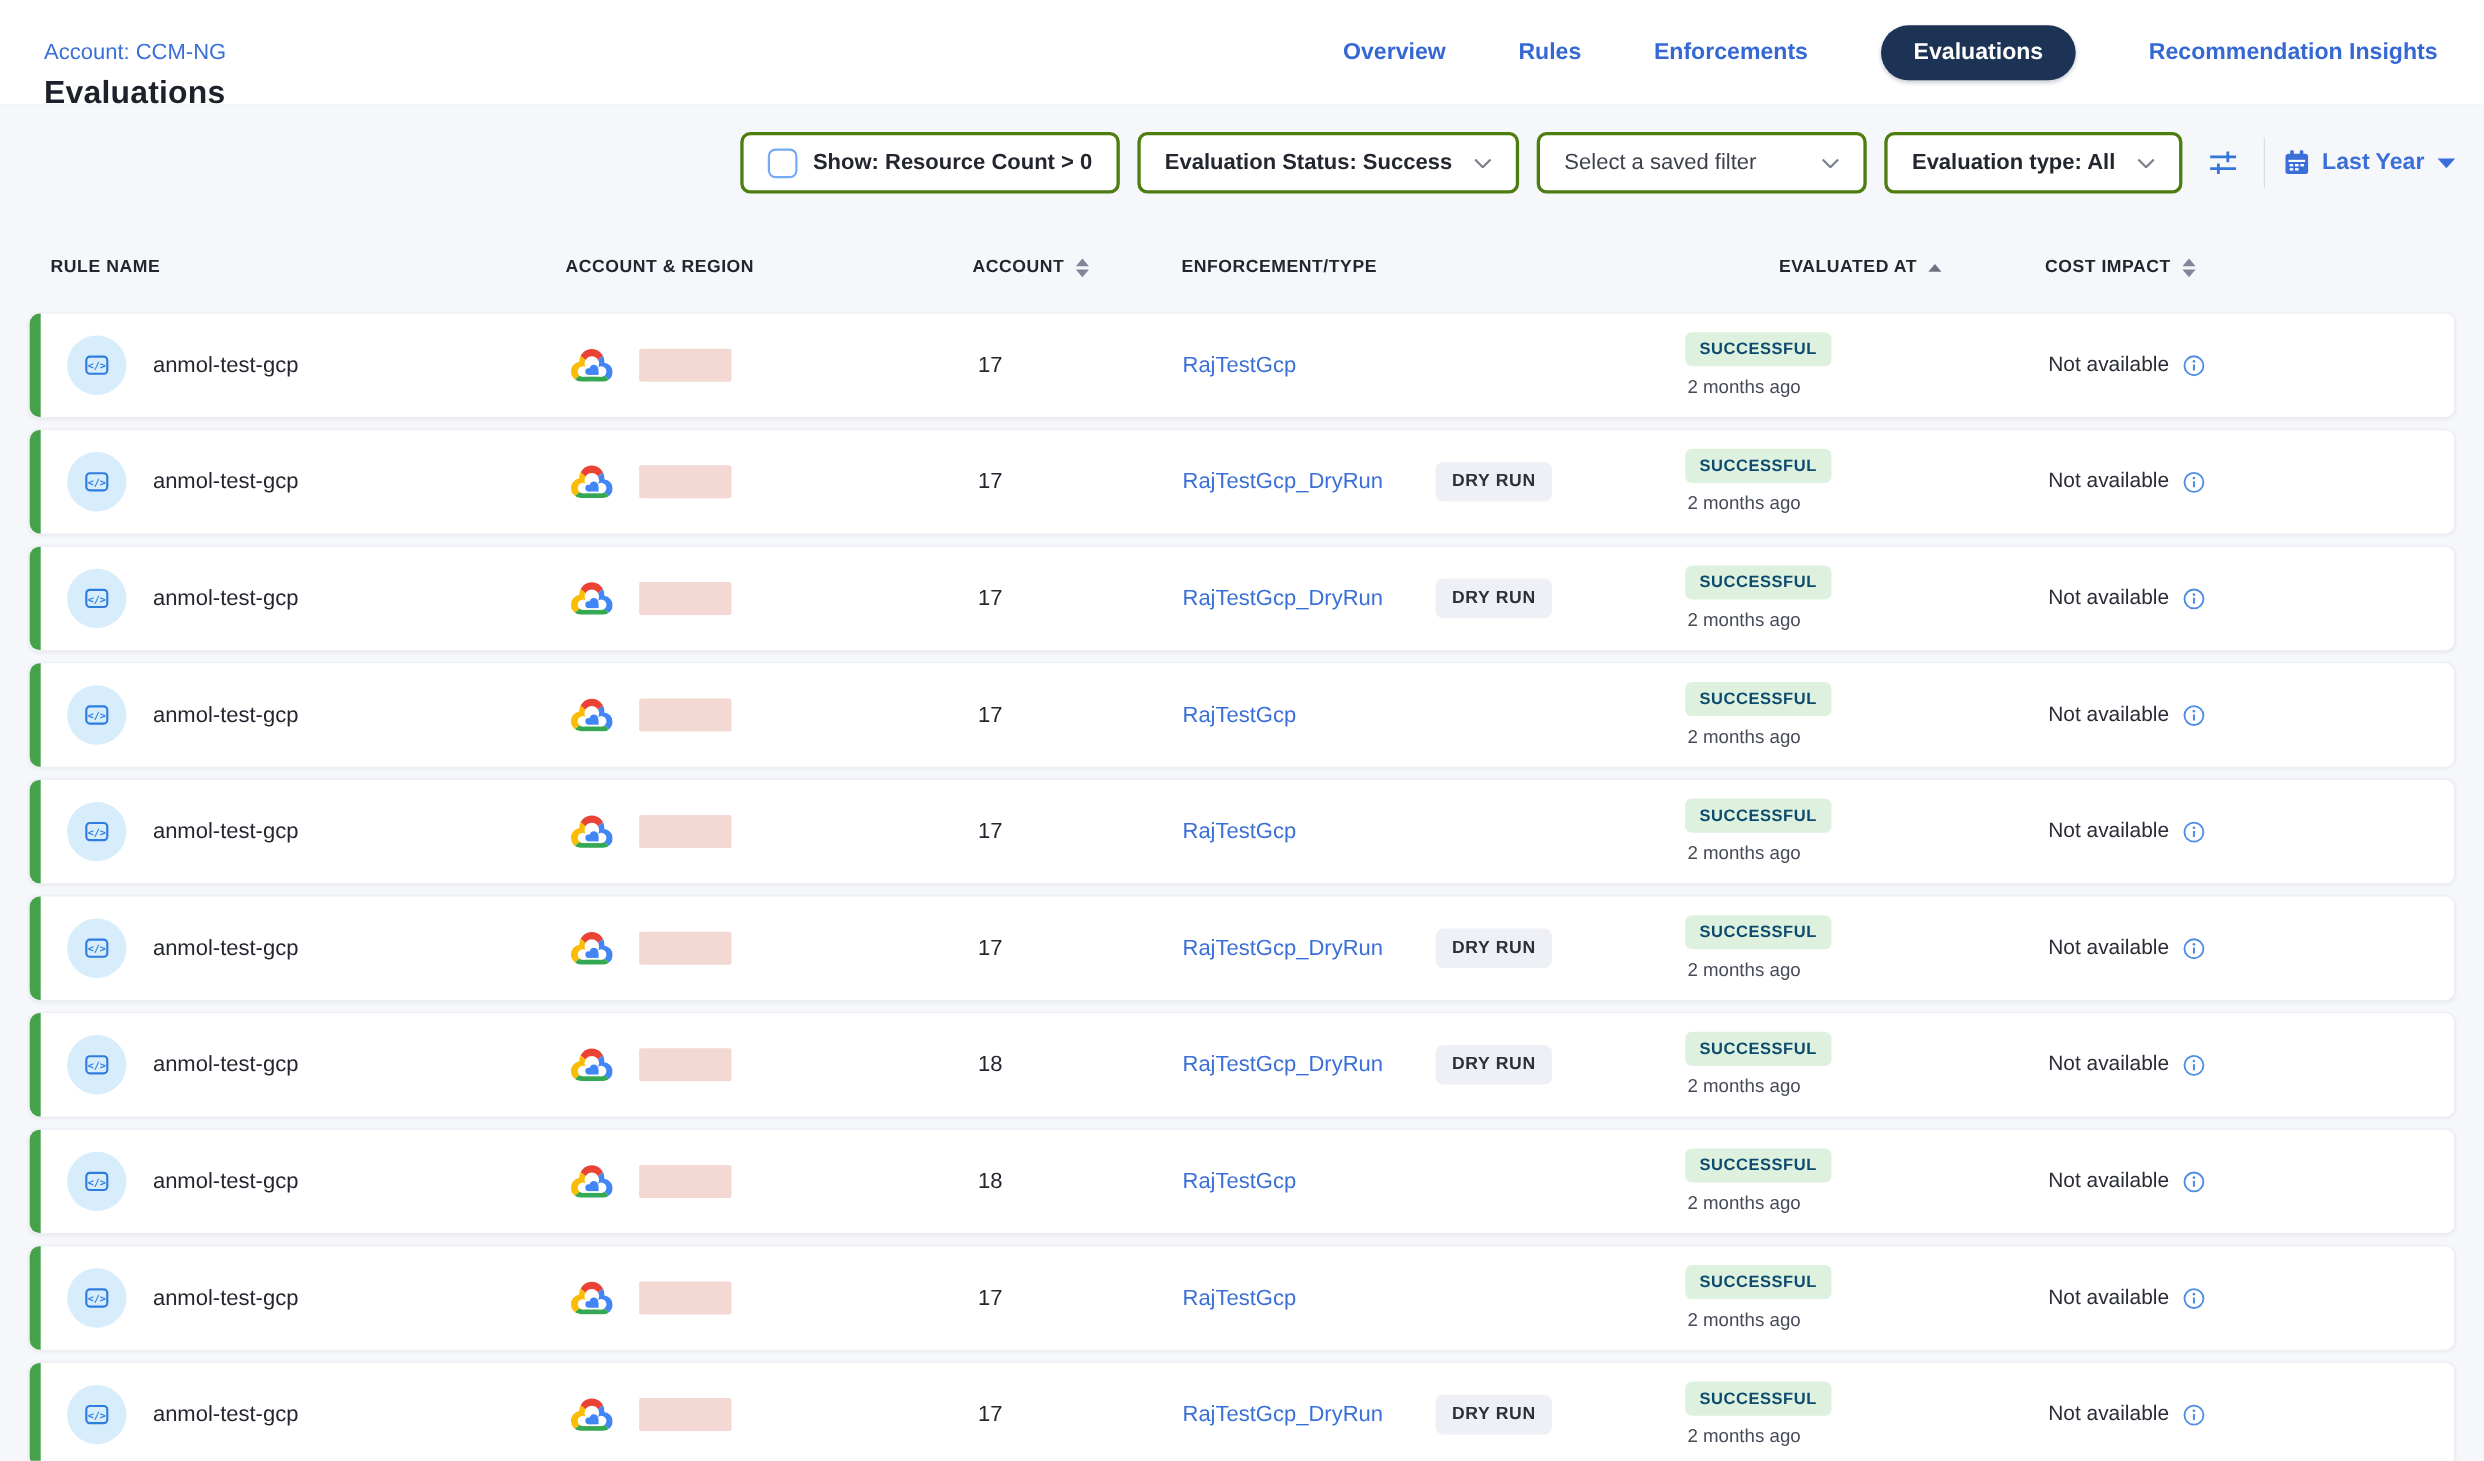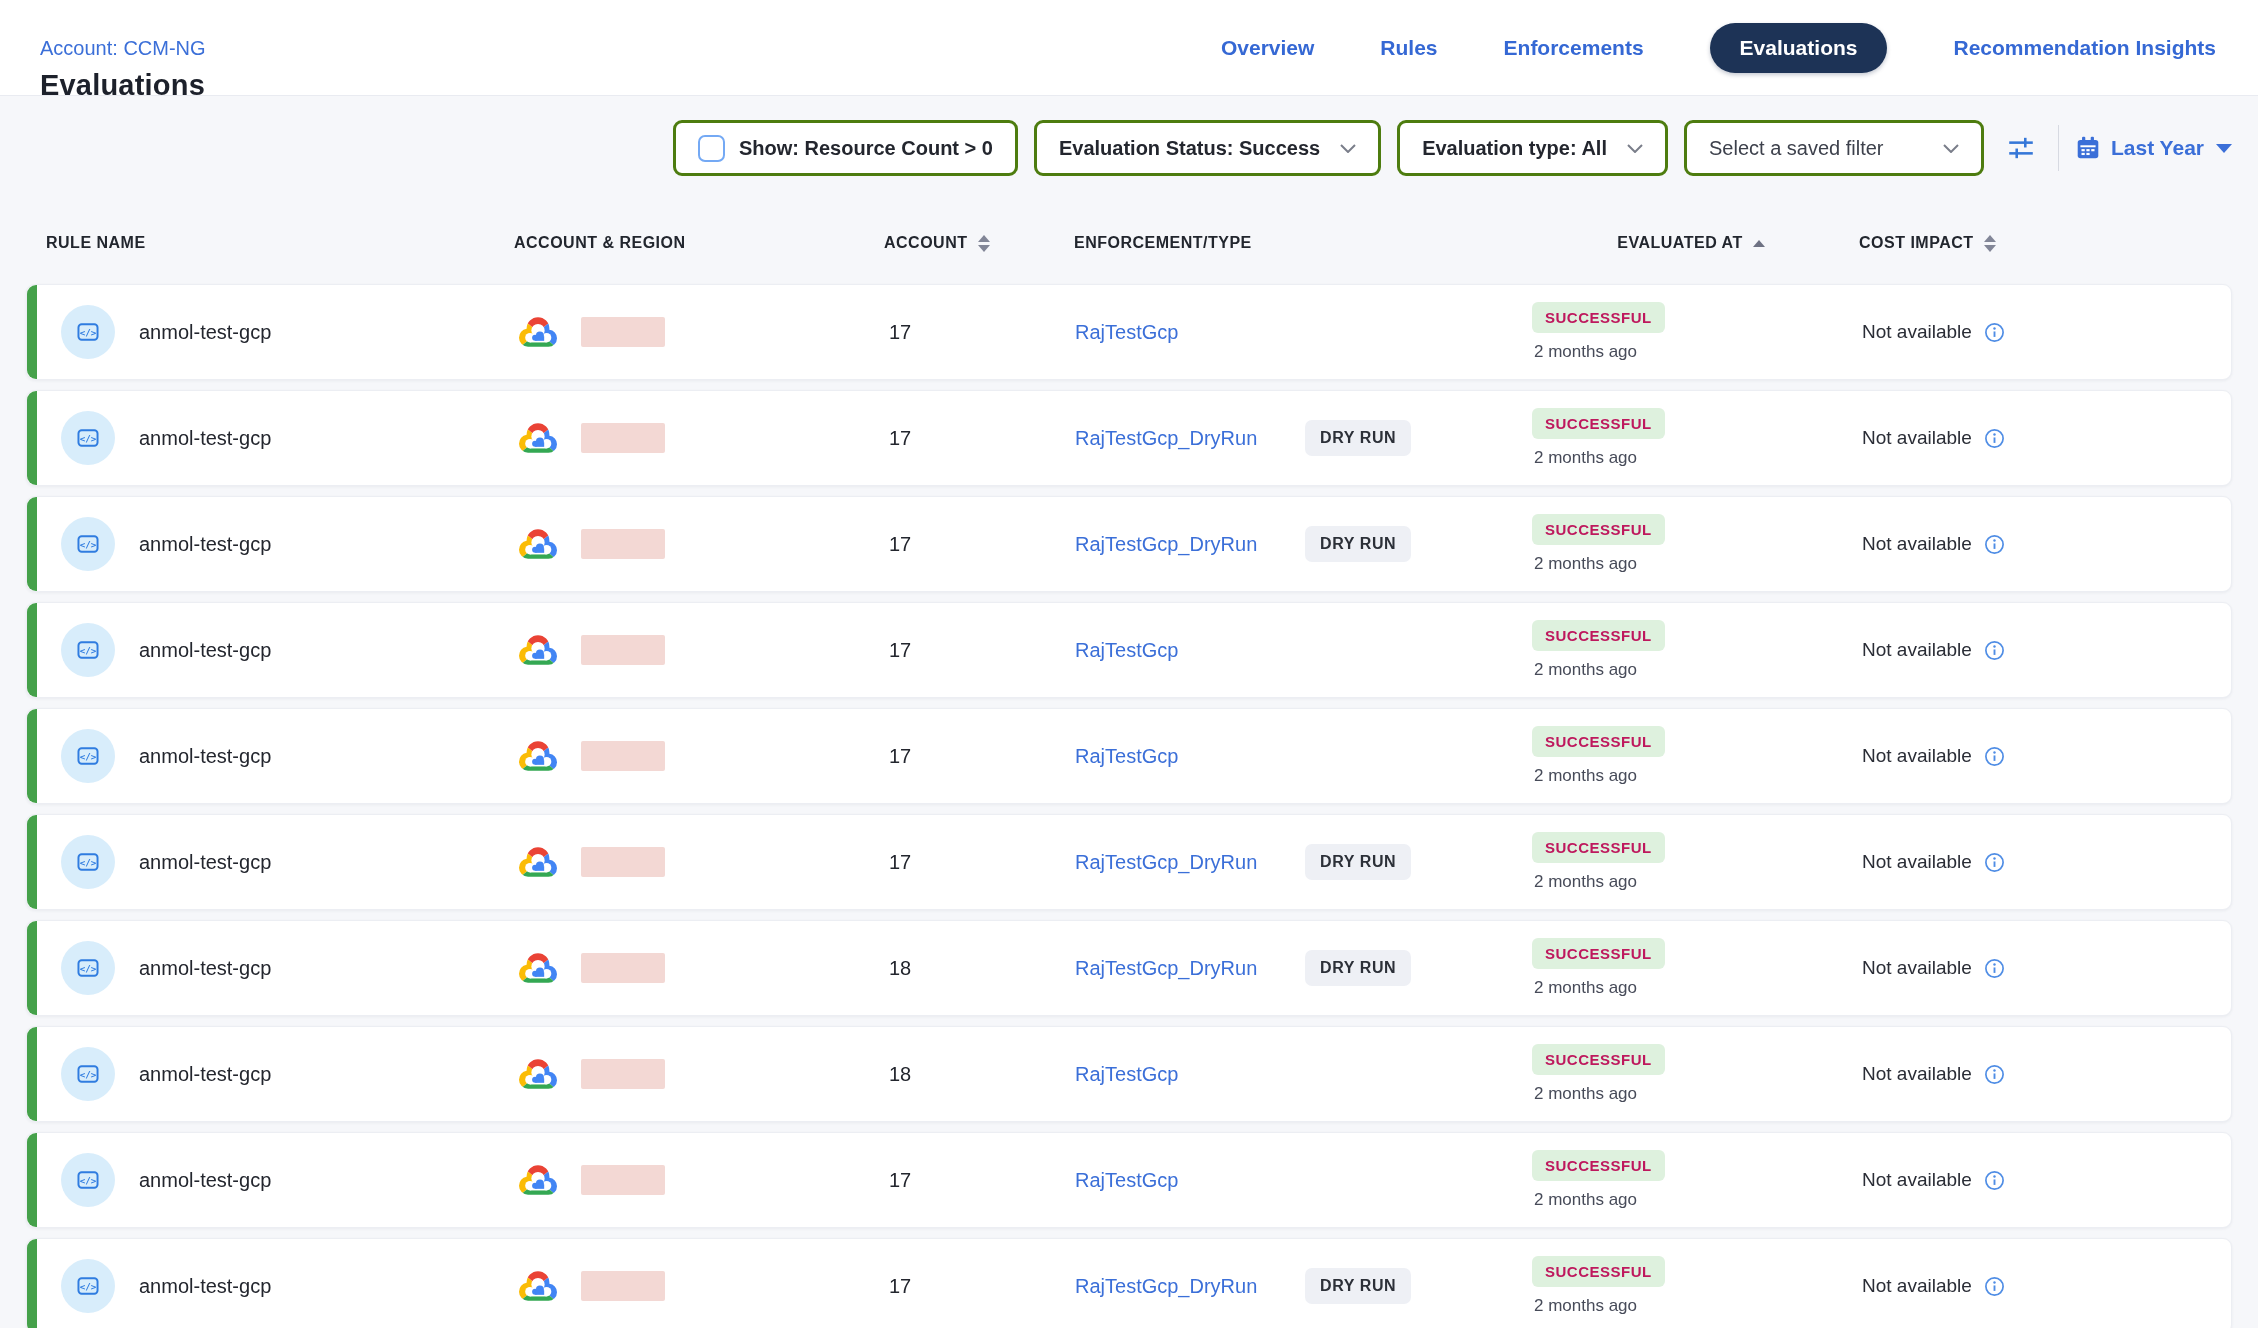--- a/index.html
+++ b/index.html
@@ -66,21 +66,21 @@
   .col-rule{ gap:24px; padding-left:34px; }
   .rule-icon{ width:54px; height:54px; border-radius:50%; background:#d8edfb; display:flex; align-items:center; justify-content:center; flex:none; }
   .rule-name{ font-size:20px; font-weight:400; color:#23262e; }
   .col-account{ gap:20px; padding-left:8px; }
   .redacted{ width:84px; height:30px; background:#f3d8d4; border-radius:2px; }
   .col-resource{ padding-left:12px; font-size:20px; color:#23262e; }
   .col-enforcement{ padding-left:8px; }
   .enf-link{ width:230px; font-size:20px; font-weight:500; color:#3b6fd8; text-decoration:none; cursor:pointer; }
   .dry-run{ background:#eef0f5; border-radius:7px; padding:9px 15px; font-size:16px; font-weight:700; letter-spacing:.6px; color:#2c3038; }
   .col-evaluated{ flex-direction:column; align-items:flex-start; gap:9px; padding-left:20px; }
-  .status-badge{ background:#def1de; color:#be185d; font-size:15px; font-weight:700; letter-spacing:.5px; padding:7px 13px; border-radius:6px; }
+  .status-badge{ background:#def1de; color:#0c4a6e; font-size:15px; font-weight:700; letter-spacing:.5px; padding:7px 13px; border-radius:6px; }
   .evaluated-time{ font-size:17px; color:#474b59; padding-left:2px; }
   .col-cost{ gap:12px; padding-left:10px; font-size:19px; color:#2a2d36; }
 </style>
 </head>
 <body>
 
 <div class="top-header">
   <div class="title-block">
     <a class="account-link">Account: CCM-NG</a>
     <div class="page-title">Evaluations</div>
@@ -98,28 +98,28 @@
   <div class="filter-box">
     <span class="checkbox"></span>
     <span>Show: Resource Count &gt; 0</span>
   </div>
   <div class="filter-box">
     <span>Evaluation Status: Success</span>
     <svg class="chev" width="16" height="9" viewBox="0 0 16 9">
         <polyline points="1,1 8,8 15,1" fill="none" stroke="#7a7e8a" stroke-width="2"></polyline>
       </svg>
   </div>
+  <div class="filter-box saved-filter">
+    <span>Select a saved filter</span>
+    <svg class="chev" width="16" height="9" viewBox="0 0 16 9">
+        <polyline points="1,1 8,8 15,1" fill="none" stroke="#7a7e8a" stroke-width="2"></polyline>
+      </svg>
+  </div>
   <div class="filter-box">
     <span>Evaluation type: All</span>
-    <svg class="chev" width="16" height="9" viewBox="0 0 16 9">
-        <polyline points="1,1 8,8 15,1" fill="none" stroke="#7a7e8a" stroke-width="2"></polyline>
-      </svg>
-  </div>
-  <div class="filter-box saved-filter">
-    <span>Select a saved filter</span>
     <svg class="chev" width="16" height="9" viewBox="0 0 16 9">
         <polyline points="1,1 8,8 15,1" fill="none" stroke="#7a7e8a" stroke-width="2"></polyline>
       </svg>
   </div>
   <button class="icon-btn">
     <svg width="30" height="28" viewBox="0 0 28 26">
       <line x1="3" y1="8" x2="25" y2="8" stroke="#3577d8" stroke-width="2.4"></line>
       <line x1="18" y1="3.5" x2="18" y2="12.5" stroke="#3577d8" stroke-width="2.4"></line>
       <line x1="3" y1="18" x2="25" y2="18" stroke="#3577d8" stroke-width="2.4"></line>
       <line x1="10" y1="13.5" x2="10" y2="22.5" stroke="#3577d8" stroke-width="2.4"></line>

